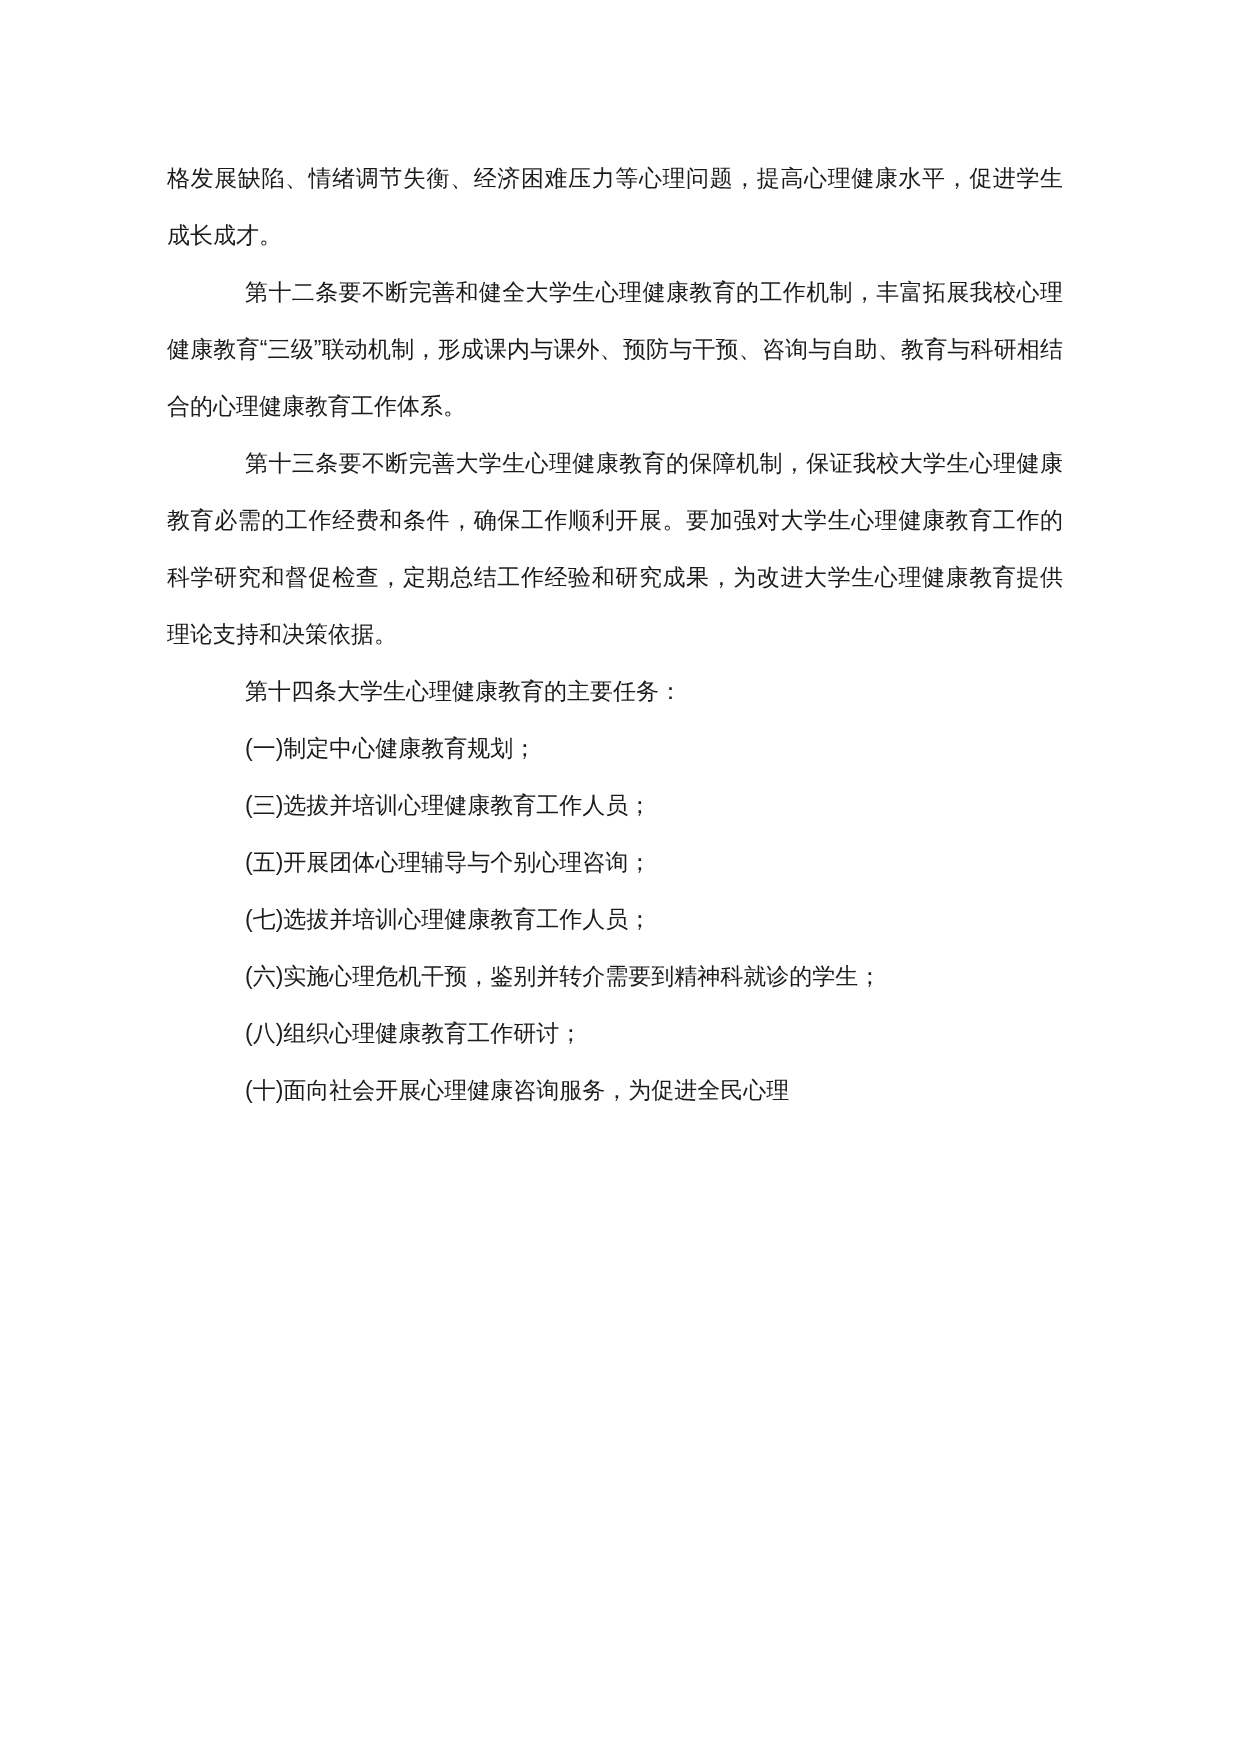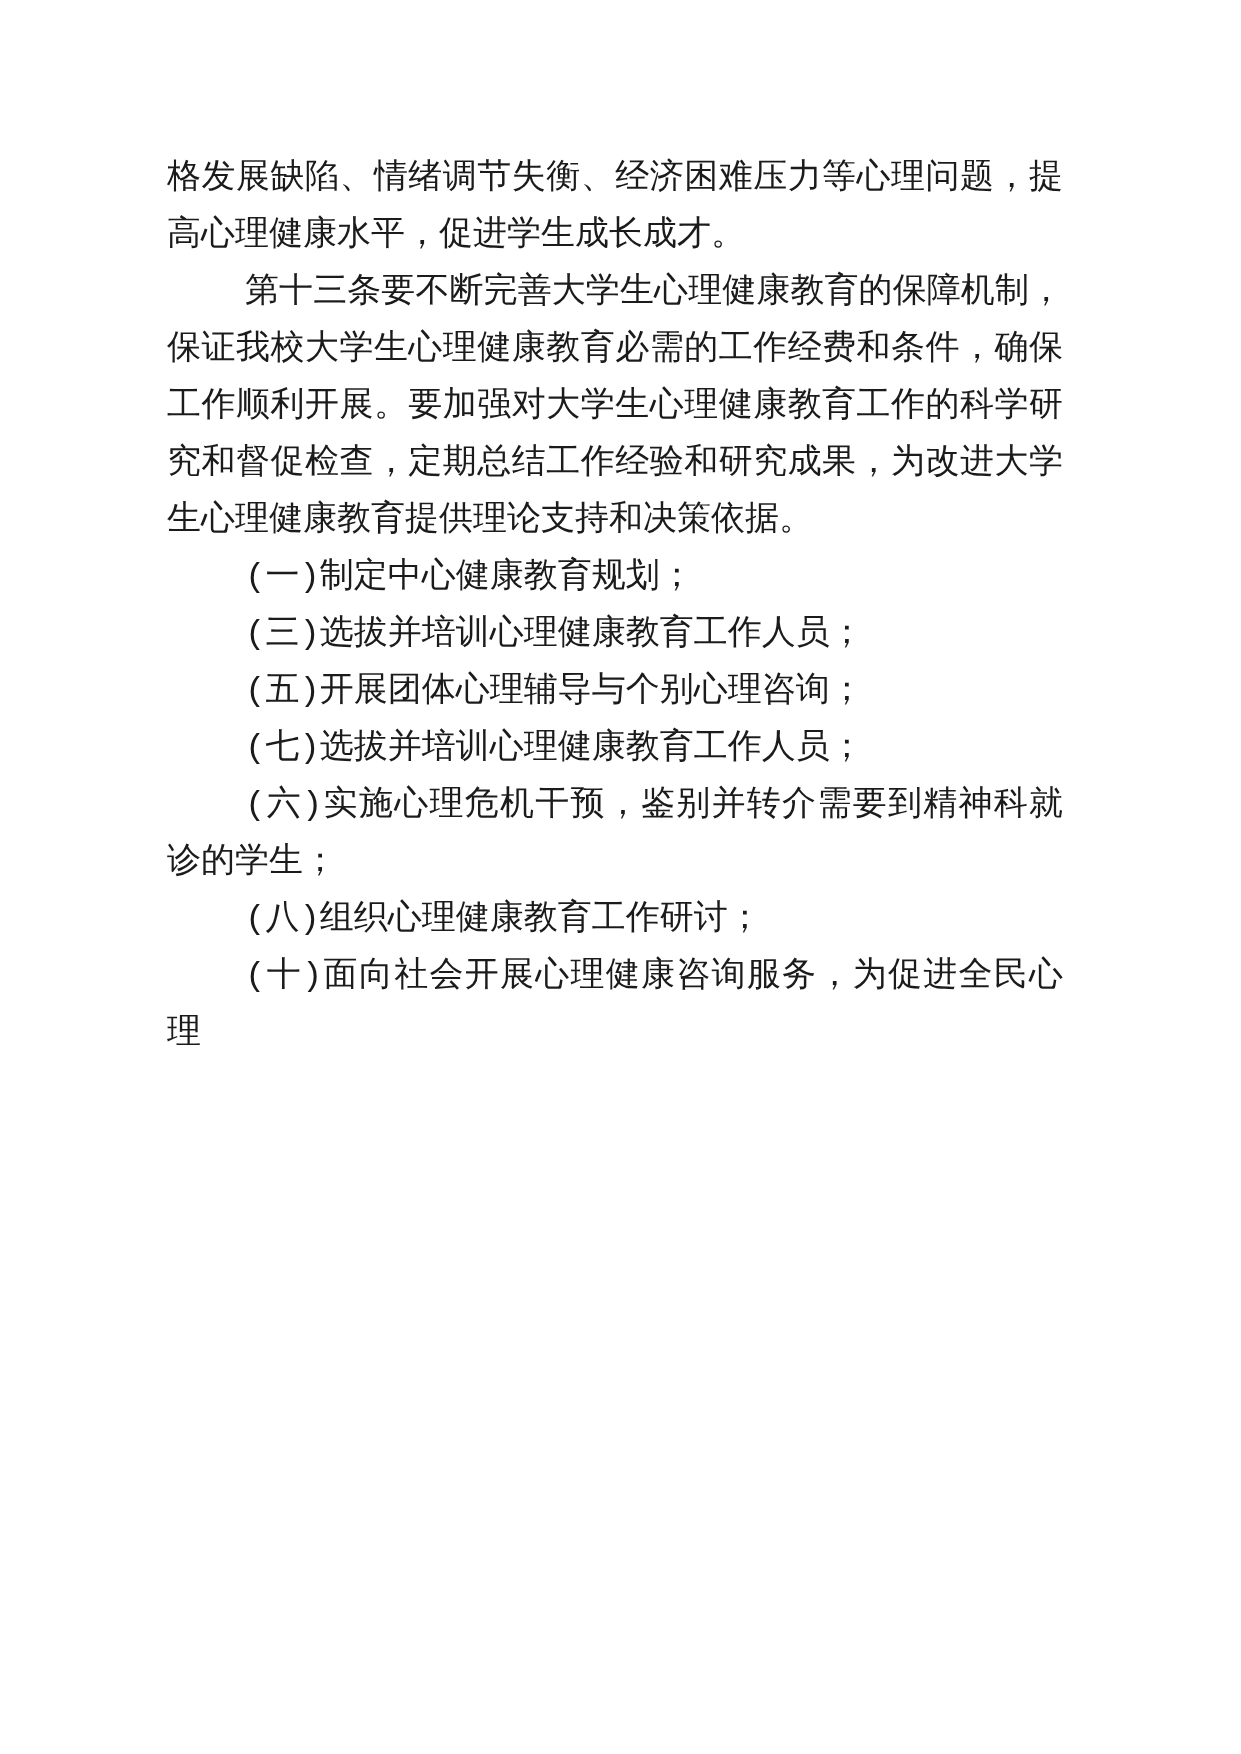--- a/index.html
+++ b/index.html
@@ -12,42 +12,44 @@
     width: 1241px;
     height: 1754px;
     background: #ffffff;
     overflow: hidden;
   }
   .text-block {
     position: absolute;
     left: 167px;
     top: 150px;
     width: 896px;
-    font-family: Liberation Mono, monospace;
-    font-size: 34px;
+    font-family: Liberation Sans, sans-serif;
+    font-size: 23px;
     line-height: 57px;
     color: #1b1b1b;
     text-align: justify;
     letter-spacing: 0;
   }
   .para {
     margin: 0;
     padding: 0;
   }
   .para.indent {
     text-indent: 78px;
   }
 </style>
 </head>
 <body>
 
 <div class="page" style="background: rgb(255, 255, 255);">
   <div class="text-block" id="doc-body" style="color: rgb(27, 27, 27);">
       <p class="para">格发展缺陷、情绪调节失衡、经济困难压力等心理问题，提高心理健康水平，促进学生成长成才。</p>
+      <p class="para indent">第十二条要不断完善和健全大学生心理健康教育的工作机制，丰富拓展我校心理健康教育“三级”联动机制，形成课内与课外、预防与干预、咨询与自助、教育与科研相结合的心理健康教育工作体系。</p>
       <p class="para indent">第十三条要不断完善大学生心理健康教育的保障机制，保证我校大学生心理健康教育必需的工作经费和条件，确保工作顺利开展。要加强对大学生心理健康教育工作的科学研究和督促检查，定期总结工作经验和研究成果，为改进大学生心理健康教育提供理论支持和决策依据。</p>
+      <p class="para indent">第十四条大学生心理健康教育的主要任务：</p>
       <p class="para indent">(一)制定中心健康教育规划；</p>
       <p class="para indent">(三)选拔并培训心理健康教育工作人员；</p>
       <p class="para indent">(五)开展团体心理辅导与个别心理咨询；</p>
       <p class="para indent">(七)选拔并培训心理健康教育工作人员；</p>
       <p class="para indent">(六)实施心理危机干预，鉴别并转介需要到精神科就诊的学生；</p>
       <p class="para indent">(八)组织心理健康教育工作研讨；</p>
       <p class="para indent">(十)面向社会开展心理健康咨询服务，为促进全民心理</p>
     </div>
 </div>
 

